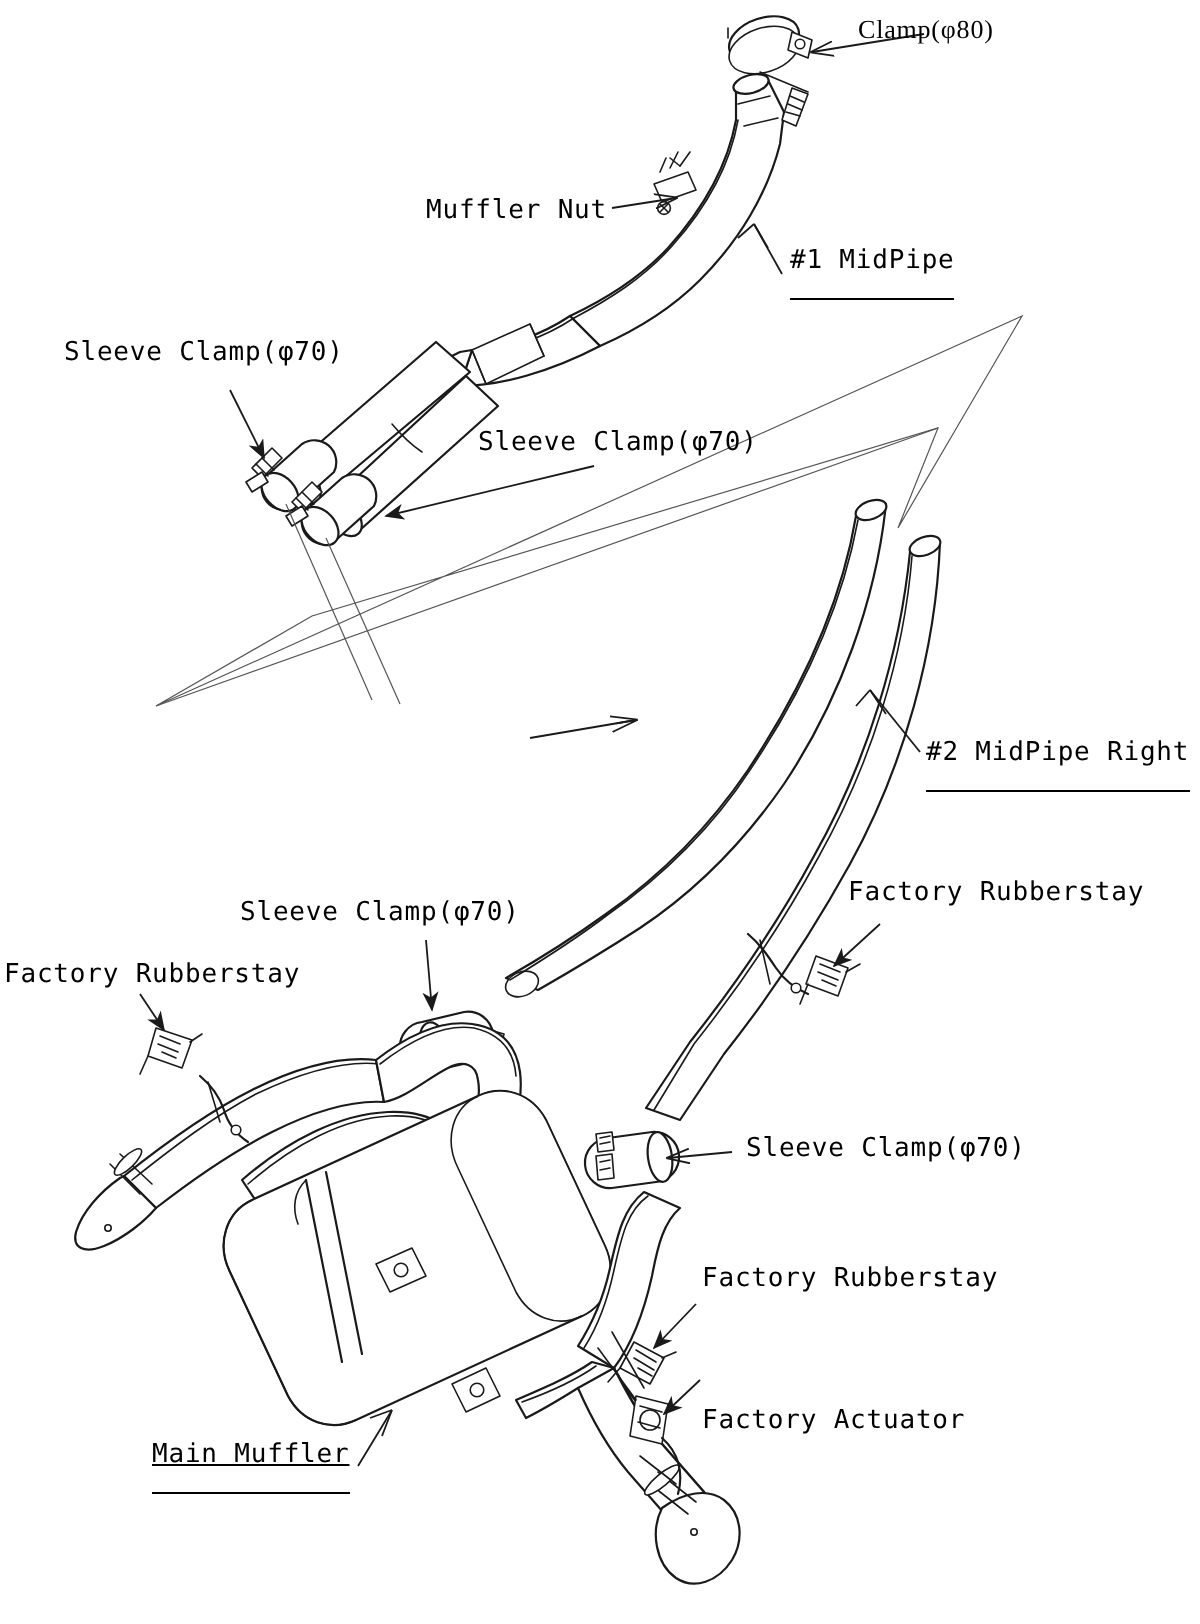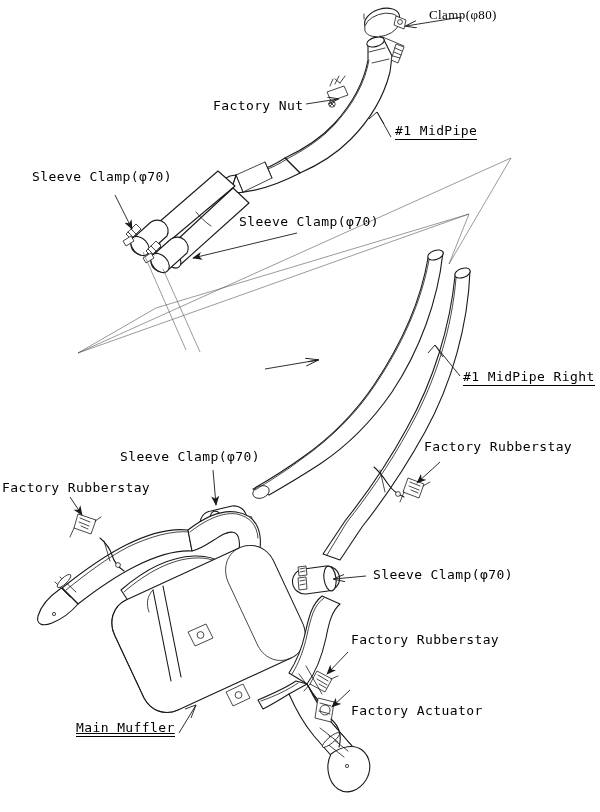--- a/index.html
+++ b/index.html
@@ -28,21 +28,21 @@
     position: absolute;
     font-family: "DejaVu Sans Mono", monospace;
     font-size: 13px;
     color: #000000;
     white-space: nowrap;
     letter-spacing: 0.4px;
     line-height: 1;
   }
   .lbl.underlined {
     border-bottom: 1px solid #000000;
-    padding-bottom: 2px;
+    padding-bottom: 12px;
   }
 </style>
 </head>
 <body>
 
 <div id="diagram-root">
 
   <svg id="diagram-svg" viewBox="0 0 600 812" xmlns="http://www.w3.org/2000/svg">
     <defs>
       <style>
@@ -357,30 +357,30 @@
     <path class="ldr" marker-end="url(#arrowSolid)" d="M348 652 L327 674"></path>
 
     <path class="ldr" marker-end="url(#arrowSolid)" d="M350 690 L332 707"></path>
 
     <path class="ldr" d="M179 733 L196 705"></path>
     <path class="ldr" d="M196 705 L191 718 M196 705 L185 709"></path>
   </svg>
 
   <div class="lbl" style="left:429px; top:8px;font-family:Liberation Serif, serif;">Clamp(φ80)</div>
 
-  <div class="lbl" style="left:213px; top:99px;">Factory Nut</div>
+  <div class="lbl" style="left:213px; top:99px;">Muffler Nut</div>
 
   <div class="lbl underlined" style="left:395px; top:124px;">#1 MidPipe</div>
 
   <div class="lbl" style="left:32px; top:170px;">Sleeve Clamp(φ70)</div>
 
   <div class="lbl" style="left:239px; top:215px;">Sleeve Clamp(φ70)</div>
 
 
-  <div class="lbl underlined" style="left:463px; top:370px;">#1 MidPipe Right</div>
+  <div class="lbl underlined" style="left:463px; top:370px;">#2 MidPipe Right</div>
 
   <div class="lbl" style="left:424px; top:440px;">Factory Rubberstay</div>
 
   <div class="lbl" style="left:120px; top:450px;">Sleeve Clamp(φ70)</div>
 
   <div class="lbl" style="left:2px; top:481px;">Factory Rubberstay</div>
 
   <div class="lbl" style="left:373px; top:568px;">Sleeve Clamp(φ70)</div>
 
   <div class="lbl" style="left:351px; top:633px;">Factory Rubberstay</div>

